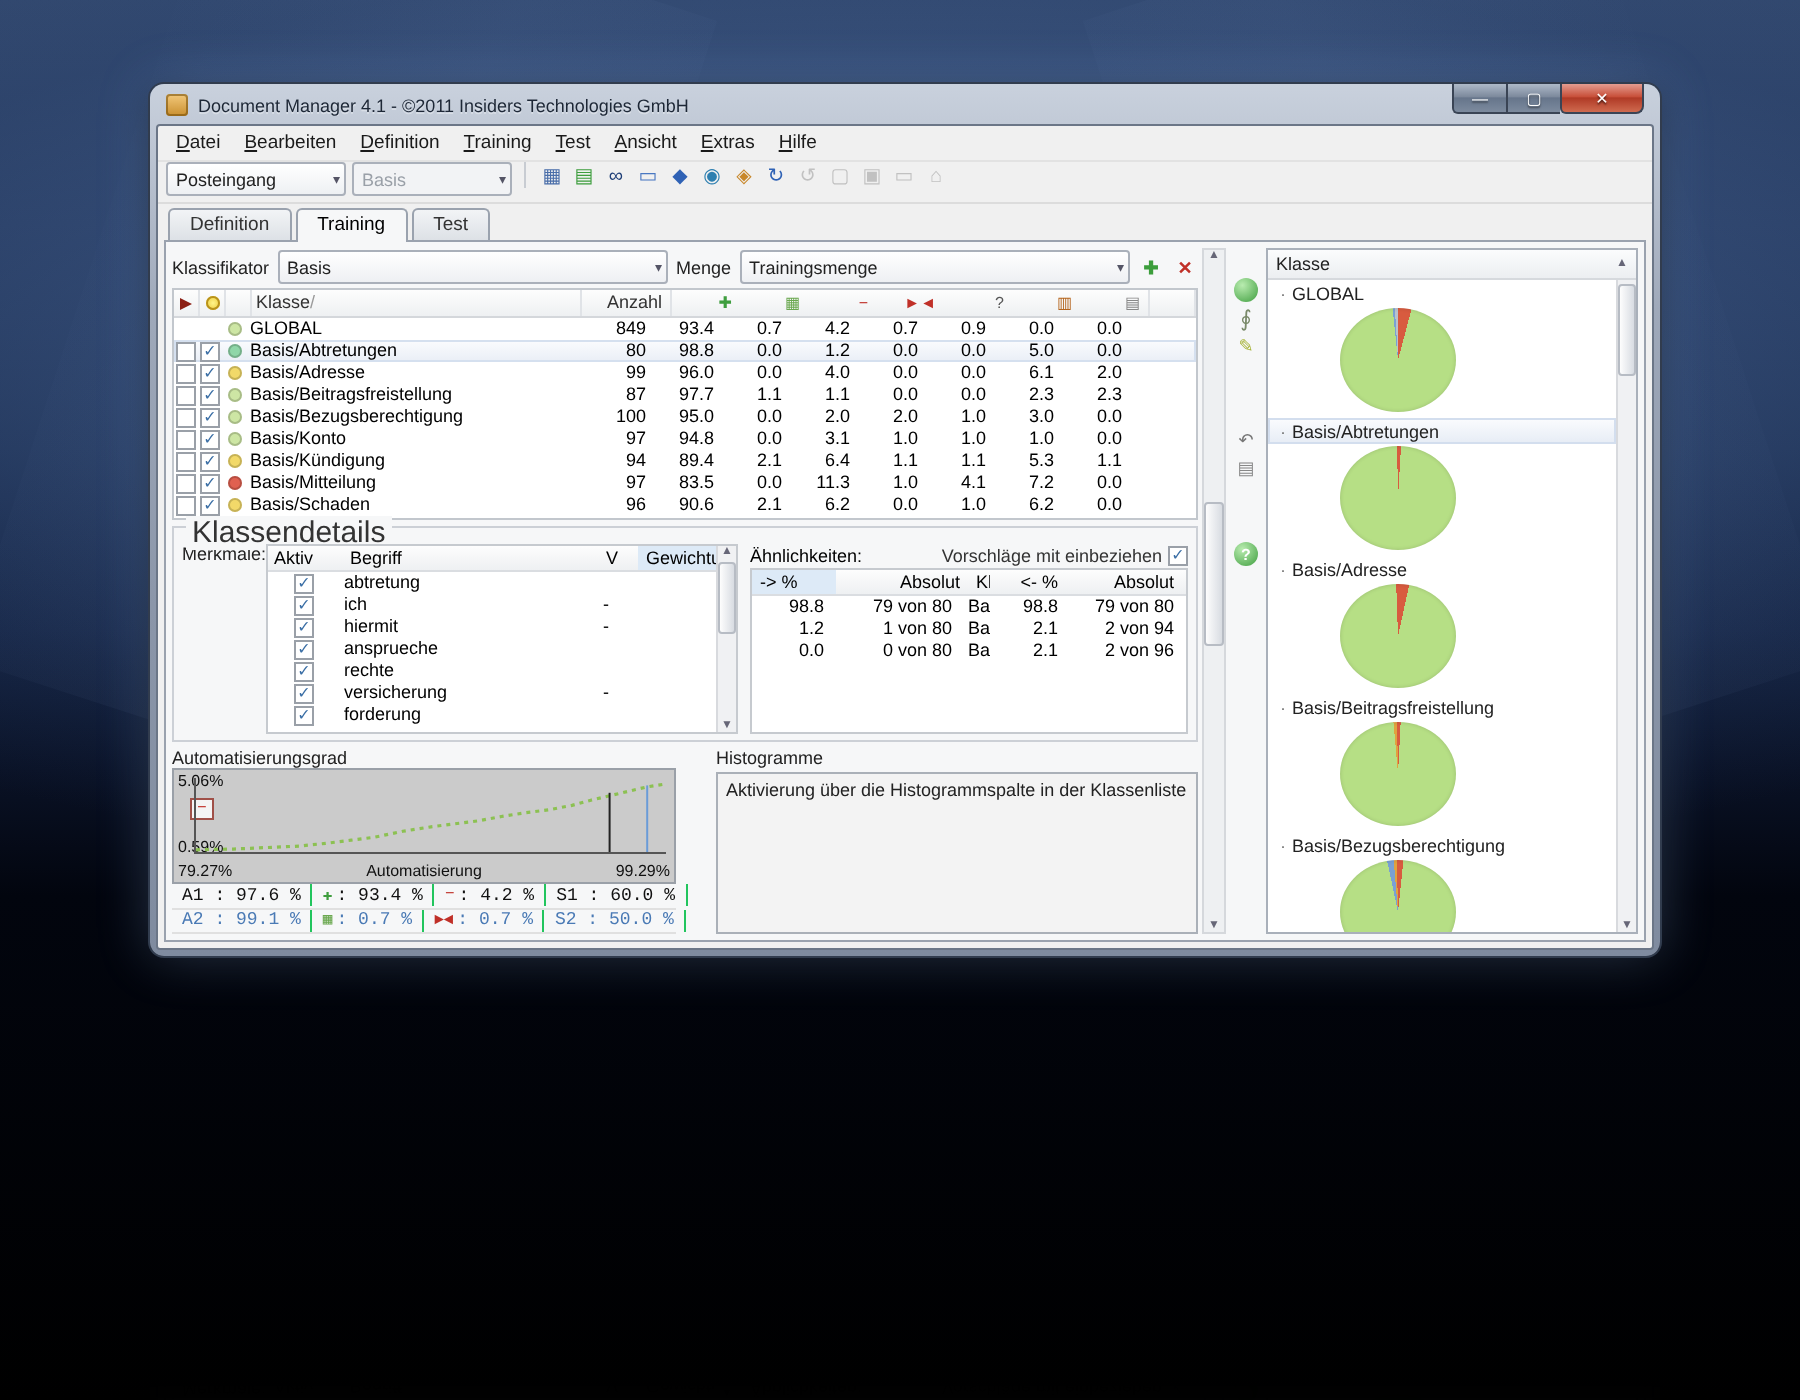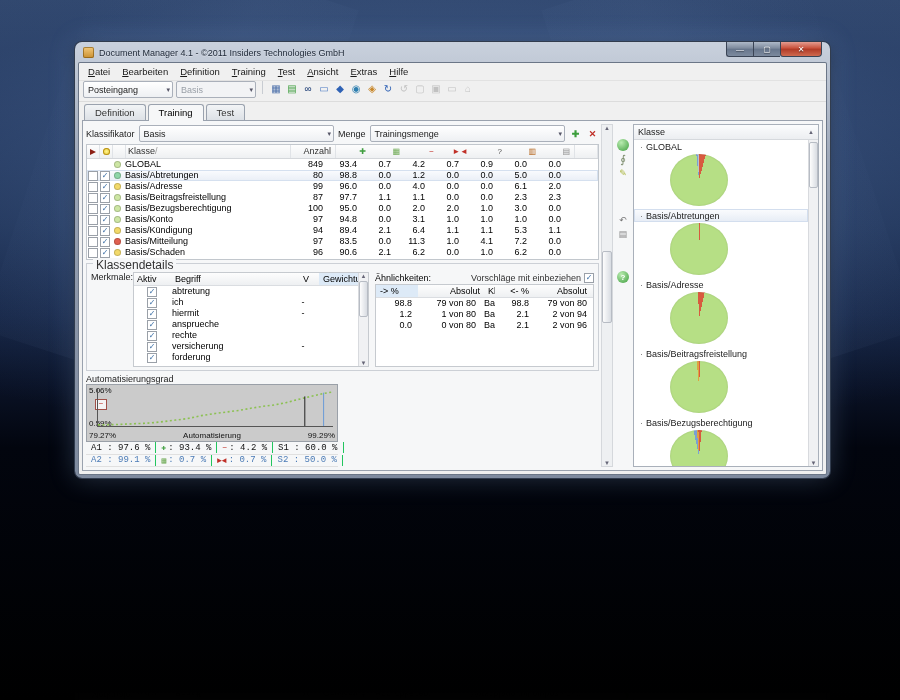--- a/index.html
+++ b/index.html
@@ -69,21 +69,21 @@
   .cv{width:30px;flex:none;text-align:right;padding-right:4px;justify-content:flex-end !important;}
   .w40{width:40px;}
   .cfill{flex:1;}
   .dot{width:7px;height:7px;border-radius:50%;box-shadow:inset 0 0 0 1px rgba(0,0,0,.18);}
   .cb{width:8px;height:8px;border:1px solid #9aa0a8;background:#fff;font-size:8px;line-height:8px;color:#3a6ea5;display:flex;align-items:center;justify-content:center;}
   .hicon{font-size:8px;}
   .flagicon{width:0;height:0;border-left:6px solid #8c1f14;border-top:3px solid transparent;border-bottom:3px solid transparent;}
   .bulbicon{width:7px;height:7px;border-radius:50%;background:radial-gradient(#fff48a,#e8c32a);box-shadow:inset 0 0 0 1px #b8921c;}
 
   .details{margin-top:3px;border:1px solid #ccd0d6;position:relative;padding:8px 4px 3px;height:108px;box-sizing:border-box;display:flex;gap:6px;}
-  .legend{position:absolute;top:-6px;left:6px;background:#f6f7f8;padding:0 3px;font-size:12px;color:#333;}
+  .legend{position:absolute;top:-6px;left:6px;background:#f6f7f8;padding:0 3px;font-size:15px;color:#333;}
   .dlabel{font-size:9px;color:#222;height:12px;}
   .merkcol{width:278px;flex:none;display:flex;flex-direction:row;}
   .mtable{border:1px solid #c6cacf;background:#fff;flex:1;overflow:hidden;position:relative;}
   .mhead{display:flex;height:12px;line-height:12px;font-size:9px;background:linear-gradient(#fdfdfd,#eef0f2);border-bottom:1px solid #dadde1;}
   .mrow{display:flex;height:11px;line-height:11px;font-size:9px;align-items:center;}
   .ma{width:36px;flex:none;display:flex;justify-content:center;}
   .mb{width:118px;flex:none;padding-left:2px;}
   .mv{width:26px;flex:none;text-align:center;}
   .mw{width:64px;flex:none;text-align:right;padding-right:14px;}
   .mhead .mw{text-align:left;padding-left:4px;background:#ddeaf7;}
@@ -615,20 +615,26 @@
                   <span class="seg">
                     <span class="sic" style="color:#c03028">►◄</span>
                     <span>: 0.7 %</span>
                   </span>
                   <span class="seg">
                     <span>S2 : 50.0 %</span>
                   </span>
                 </div>
             </div>
 
+            <div class="histpanel">
+              <div class="ptitle">Histogramme</div>
+              <div class="histbox">
+                <span>Aktivierung über die Histogrammspalte in der Klassenliste</span>
+              </div>
+            </div>
           </div>
         </div>
 
         <div class="pscroll">
           <span>▲</span>
           <span class="thumb"></span>
           <span style="margin-top:auto">▼</span>
         </div>
 
         <div class="iconstrip">

